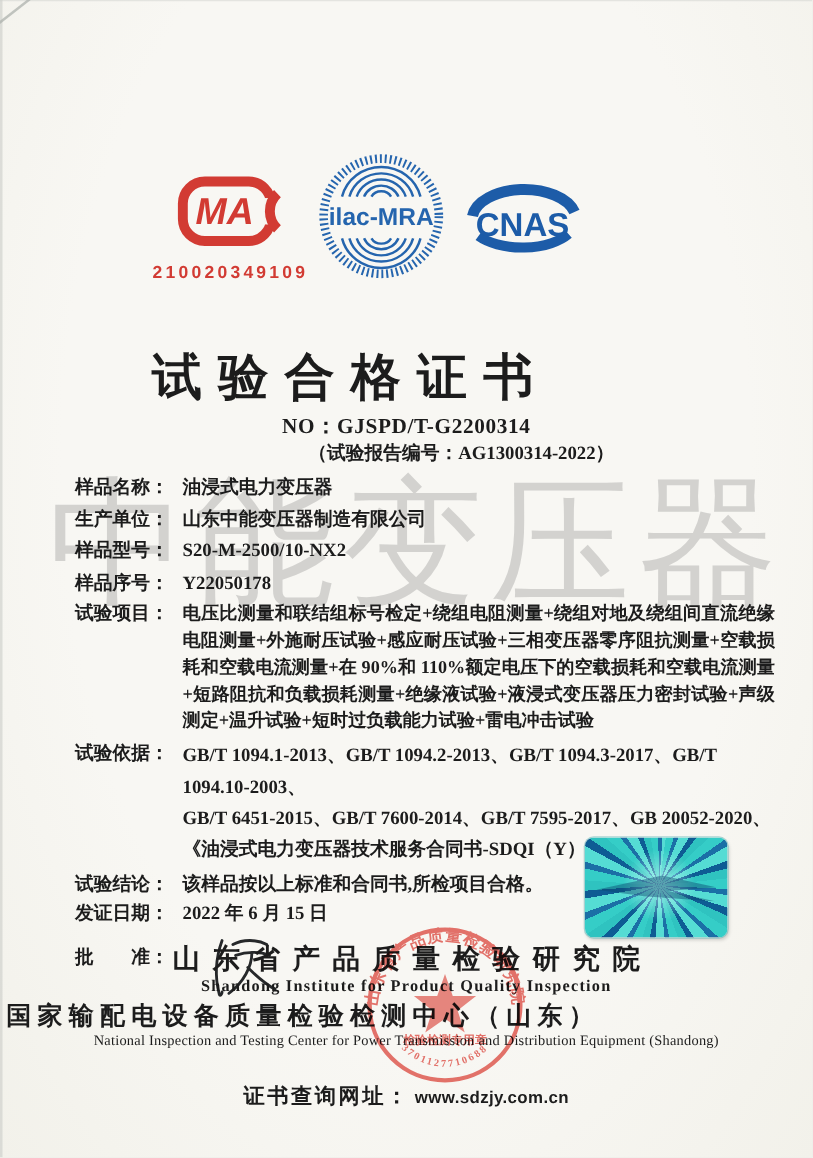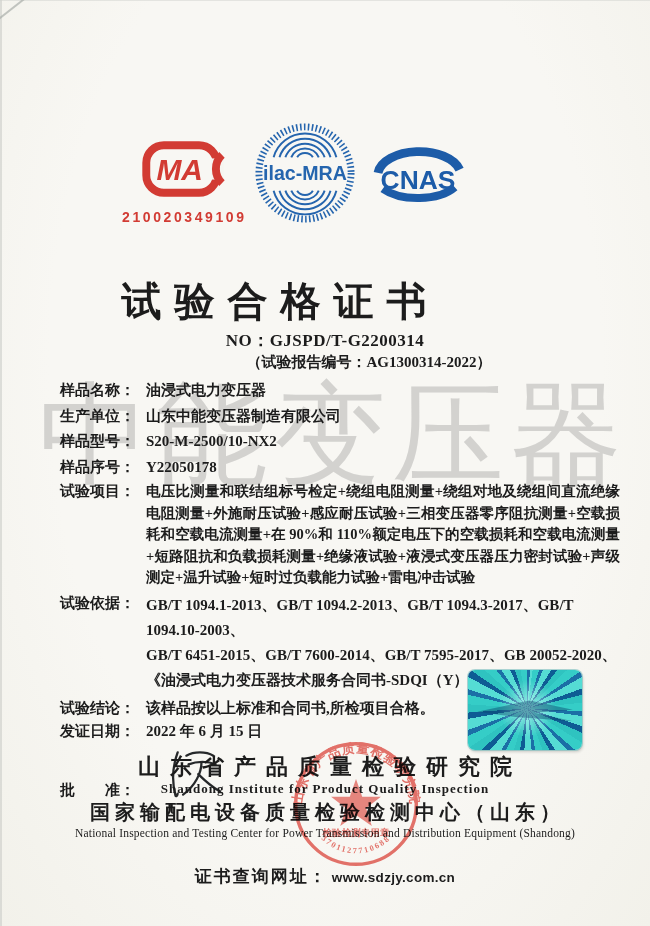--- a/index.html
+++ b/index.html
@@ -48,21 +48,21 @@
   .row.simple{height:25.5px;}
   .row.project .label,.row.basis .label{line-height:21.5px;}
   .row.project{margin-top:2px;}
   .row.project .value{font-size:14.5px;line-height:21.5px;text-align:justify;width:474px;}
   .row.basis{margin-top:4px;}
   .row.basis .value{font-size:15px;line-height:25px;}
   .row.conclusion{margin-top:4px;}
   .row.conclusion .label,.row.conclusion .value{line-height:23px;}
   .row.date .label,.row.date .value{line-height:23px;}
   .row.approve{margin-top:10px;}
-  .row.approve .label{letter-spacing:0;margin-top:24px;}
+  .row.approve .label{letter-spacing:0;}
   .signature{margin-left:14px;margin-top:-6px;}
 
   
   .hologram{
     left:468px;top:670px;width:114px;height:80px;border-radius:7px;z-index:3;
     background:
       radial-gradient(circle at 52% 48%, rgba(220,255,250,.55) 0 6%, rgba(220,255,250,0) 40%),
       repeating-conic-gradient(from 8deg at 52% 48%,
         #35cdc7 0deg 9deg, #1b6fa6 9deg 14deg, #55dcd4 14deg 24deg,
         #0e5c94 24deg 30deg, #2fc3c0 30deg 38deg);
@@ -76,21 +76,21 @@
 
   
   .seal{left:289px;top:737px;width:134px;height:134px;z-index:4;
     opacity:.82;mix-blend-mode:multiply;}
 
   
   .institute-cn{left:0;top:752px;width:650px;text-align:center;
     font-size:22px;font-weight:700;letter-spacing:10px;text-indent:10px;}
   .institute-en{left:0;top:781px;width:650px;text-align:center;
     font-size:13px;font-weight:700;letter-spacing:1px;}
-  .center-cn{left:0;top:799px;width:650px;text-align:center;
+  .center-cn{left:0;top:799px;width:650px;
     font-size:20px;font-weight:700;letter-spacing:5px;text-indent:5px;}
   .center-en{left:0;top:827px;width:650px;text-align:center;
     font-size:11.5px;font-weight:400;letter-spacing:.2px;}
   .query{left:0;top:865px;width:650px;text-align:center;font-weight:700;}
   .query .q-label{font-size:17px;letter-spacing:2px;}
   .query .q-url{font-size:13.5px;font-family:"Liberation Sans","DejaVu Sans",sans-serif;letter-spacing:.3px;}
 </style>
 </head>
 <body>
 

